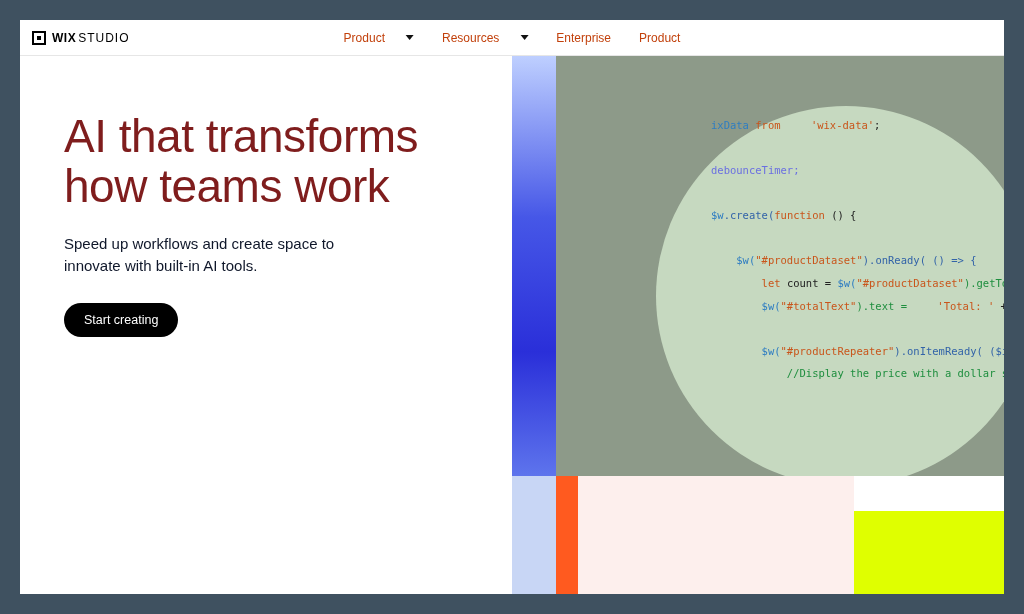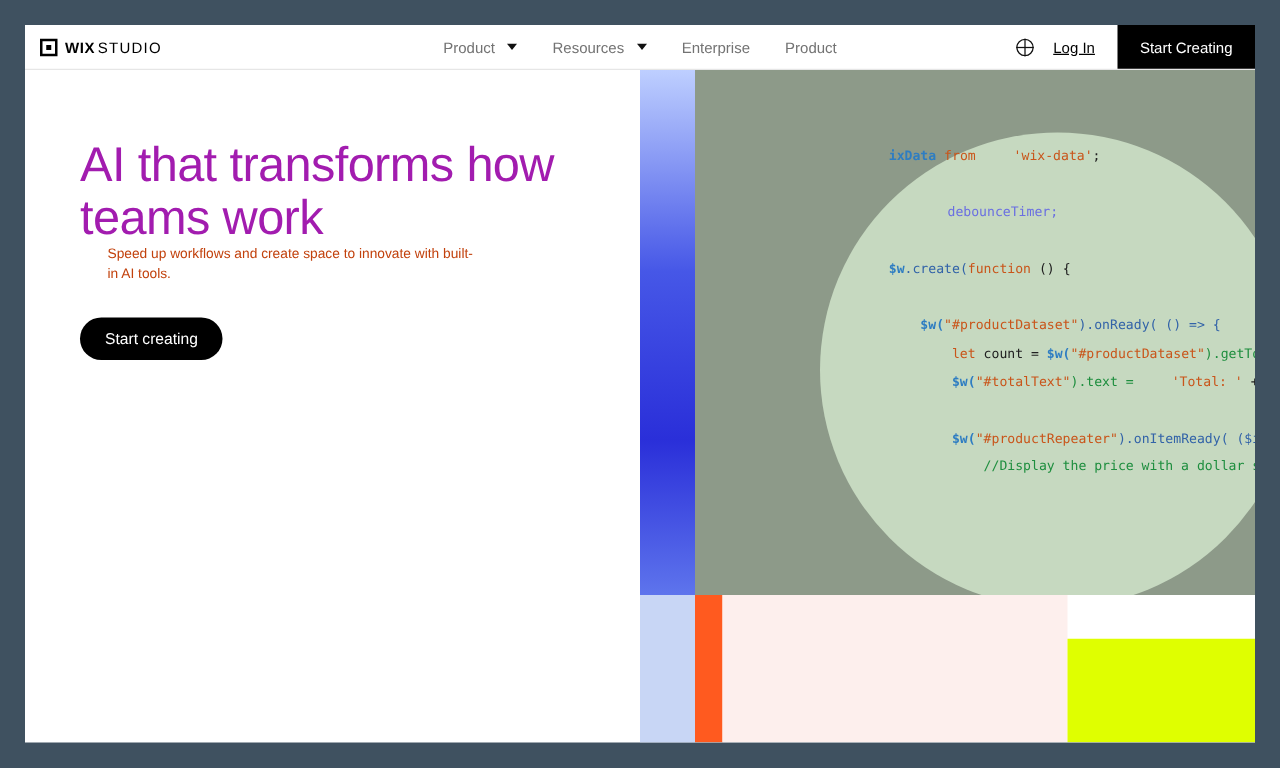--- a/index.html
+++ b/index.html
@@ -19,21 +19,21 @@
       display: flex;
       flex-direction: column;
       overflow: hidden;
     }
     
     .header {
       height: 36px;
       display: flex;
       align-items: center;
       border-bottom: 1px solid #e6e6e6;
-      padding: 0 0 0 12px;
+      padding: 0 10px 0 12px;
       font-size: 12px;
     }
     .logo {
       display: flex;
       align-items: center;
       gap: 6px;
       font-weight: 700;
       letter-spacing: 0.5px;
     }
     .logo-mark {
@@ -53,23 +53,23 @@
       position: absolute;
       left: 50%;
       transform: translateX(-50%);
       display: flex;
       gap: 28px;
       align-items: center;
     }
     .nav-item {
       display: flex;
       align-items: center;
-      gap: 10px;
+      gap: 21px;
       cursor: pointer;
-      color: #737373;
+      color: #c2410c;
     }
     .chev { width: 0;height:0;border-left:4px solid transparent;border-right:4px solid transparent;border-top:5px solid #111; }
     .nav-right {
       margin-left: auto;
       display: flex;
       align-items: center;
       height: 100%;
     }
     .lang-icon {
       width: 14px;height:14px;border:1.3px solid #111;border-radius:50%;
@@ -91,34 +91,34 @@
     .main {
       flex: 1;
       display: flex;
       position: relative;
     }
     .left {
       width: 50%;
       padding: 56px 30px 30px 44px;
     }
     .headline {
-      font-size: 39px;
+      font-size: 46px;
       line-height: 1.08;
       font-weight: 400;
       letter-spacing: -0.5px;
-      color: #a21caf;
+      color: #7f1d1d;
+      margin-bottom: 22px;
       max-width: 430px;
     }
     .sub {
-      font-size: 11px;
+      font-size: 15px;
       line-height: 1.45;
-      color: #c2410c;
+      color: #0f172a;
       max-width: 300px;
       margin-bottom: 26px;
-      margin-left: 22px;
     }
     .cta {
       display:inline-flex;align-items:center;
       background:#000;color:#fff;border-radius:999px;
       padding:10px 20px;font-size:12.5px;cursor:pointer;
     }
     .right {
       width: 50%;
       position: relative;
       overflow: hidden;
@@ -143,25 +143,25 @@
       top:58px;left:155px;
       font-family: "SFMono-Regular", Menlo, Consolas, monospace;
       font-size:10.5px;
       line-height:2.15;
       white-space:pre;
       color:#202020;
     }
     .tok-kw2 { color:#c9551a; }
     .tok-str { color:#c9551a;margin-left:24px; }
     .tok-fn { color:#3263a8; }
-    .tok-var { color:#6a6fe1;margin-left:47px; }
+    .tok-var { color:#6a6fe1; }
     .tok-prop { color:#1e8e3e; }
     .tok-sel { color:#c9551a; }
     .tok-cmt { color:#1e8e3e; }
-    .tok-ident { color:#2e7dc2;font-weight:bold; }
+    .tok-ident { color:#2e7dc2; }
     
     .bottom-strip {
       position:absolute;left:0;right:0;bottom:0;height:22%;
       display:flex;
     }
     .tile-lightblue { width:44px; background:#c8d6f5; height:100%; }
     .tile-orange { width:22px; background:#ff5a1f; height:100%; }
     .tile-pink { flex:1; background:#fdefed; height:100%; }
     .tile-yellow { width:150px; background:#dfff00; height:70%; align-self:flex-end; }
   </style>
@@ -188,25 +188,20 @@
         <span class="chev"></span>
       </div>
       <div class="nav-item">
         <span>Enterprise</span>
       </div>
       <div class="nav-item">
         <span>Product</span>
       </div>
     </div>
 
-    <div class="nav-right">
-      <span class="lang-icon"></span>
-      <span class="login">Log In</span>
-      <div class="start-creating-btn">Start Creating</div>
-    </div>
   </div>
 
   <div class="main">
     <div class="left">
       <h1 class="headline">AI that transforms how teams work</h1>
       <p class="sub">Speed up workflows and create space to innovate with built-in AI tools.</p>
       <div class="cta">Start creating</div>
     </div>
 
     <div class="right">

